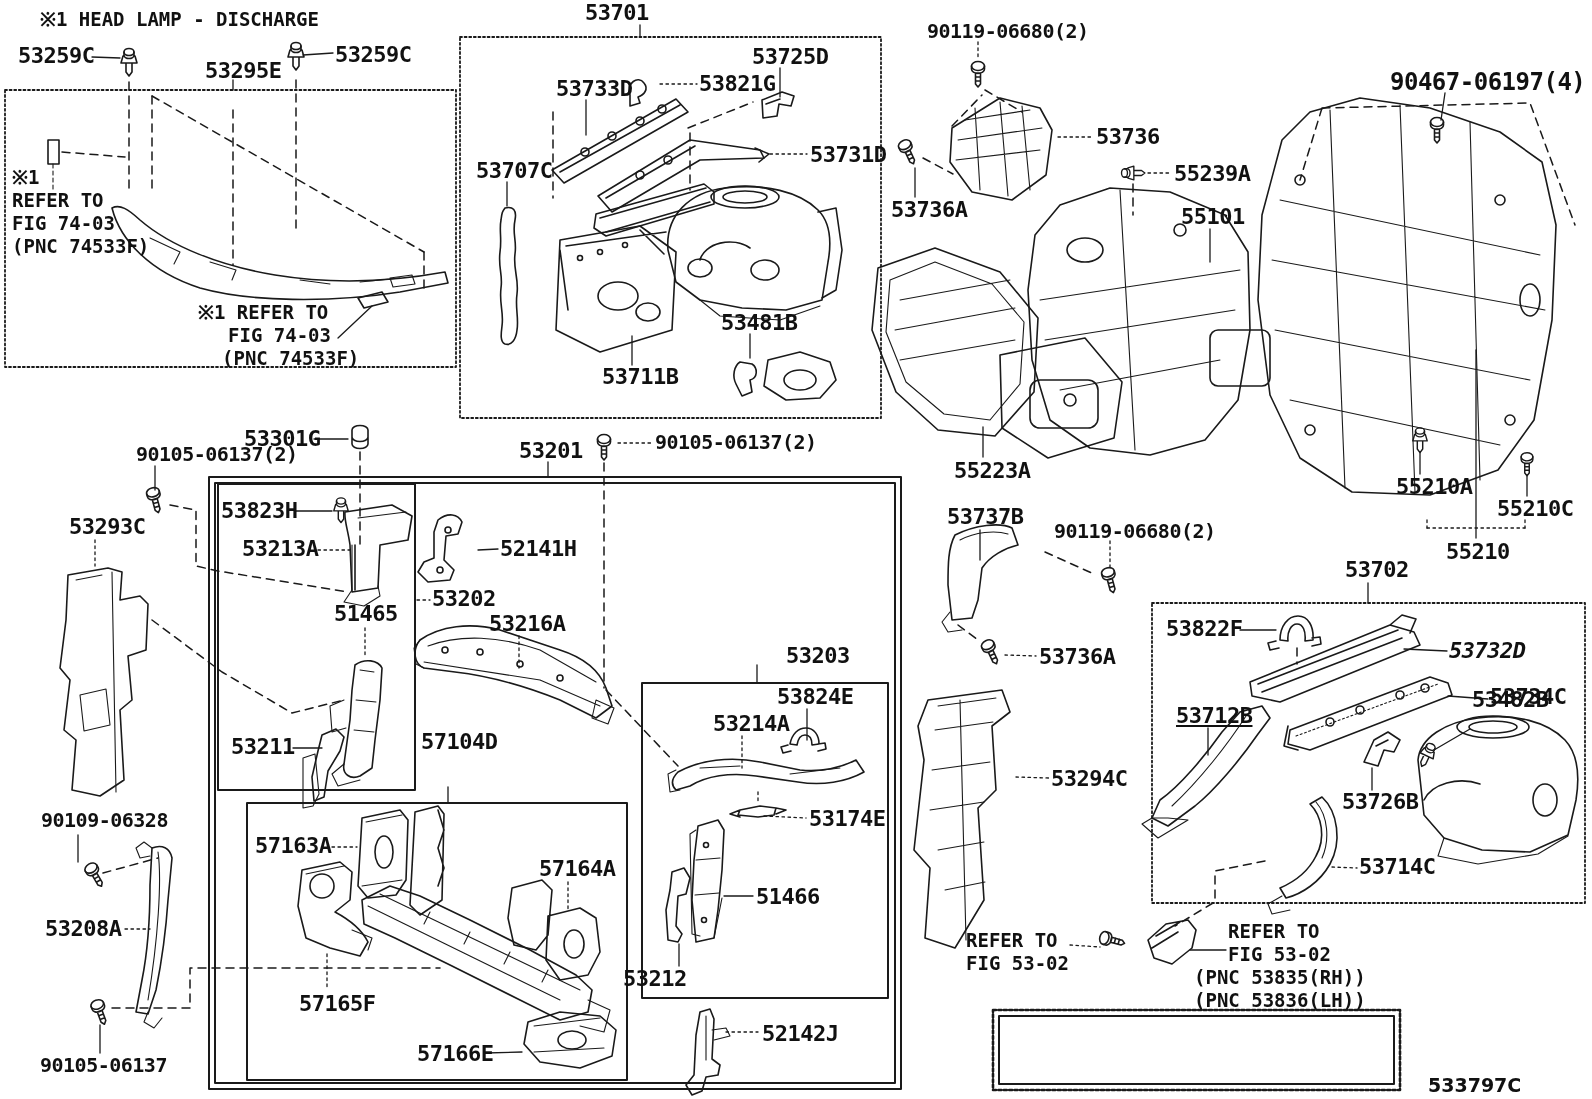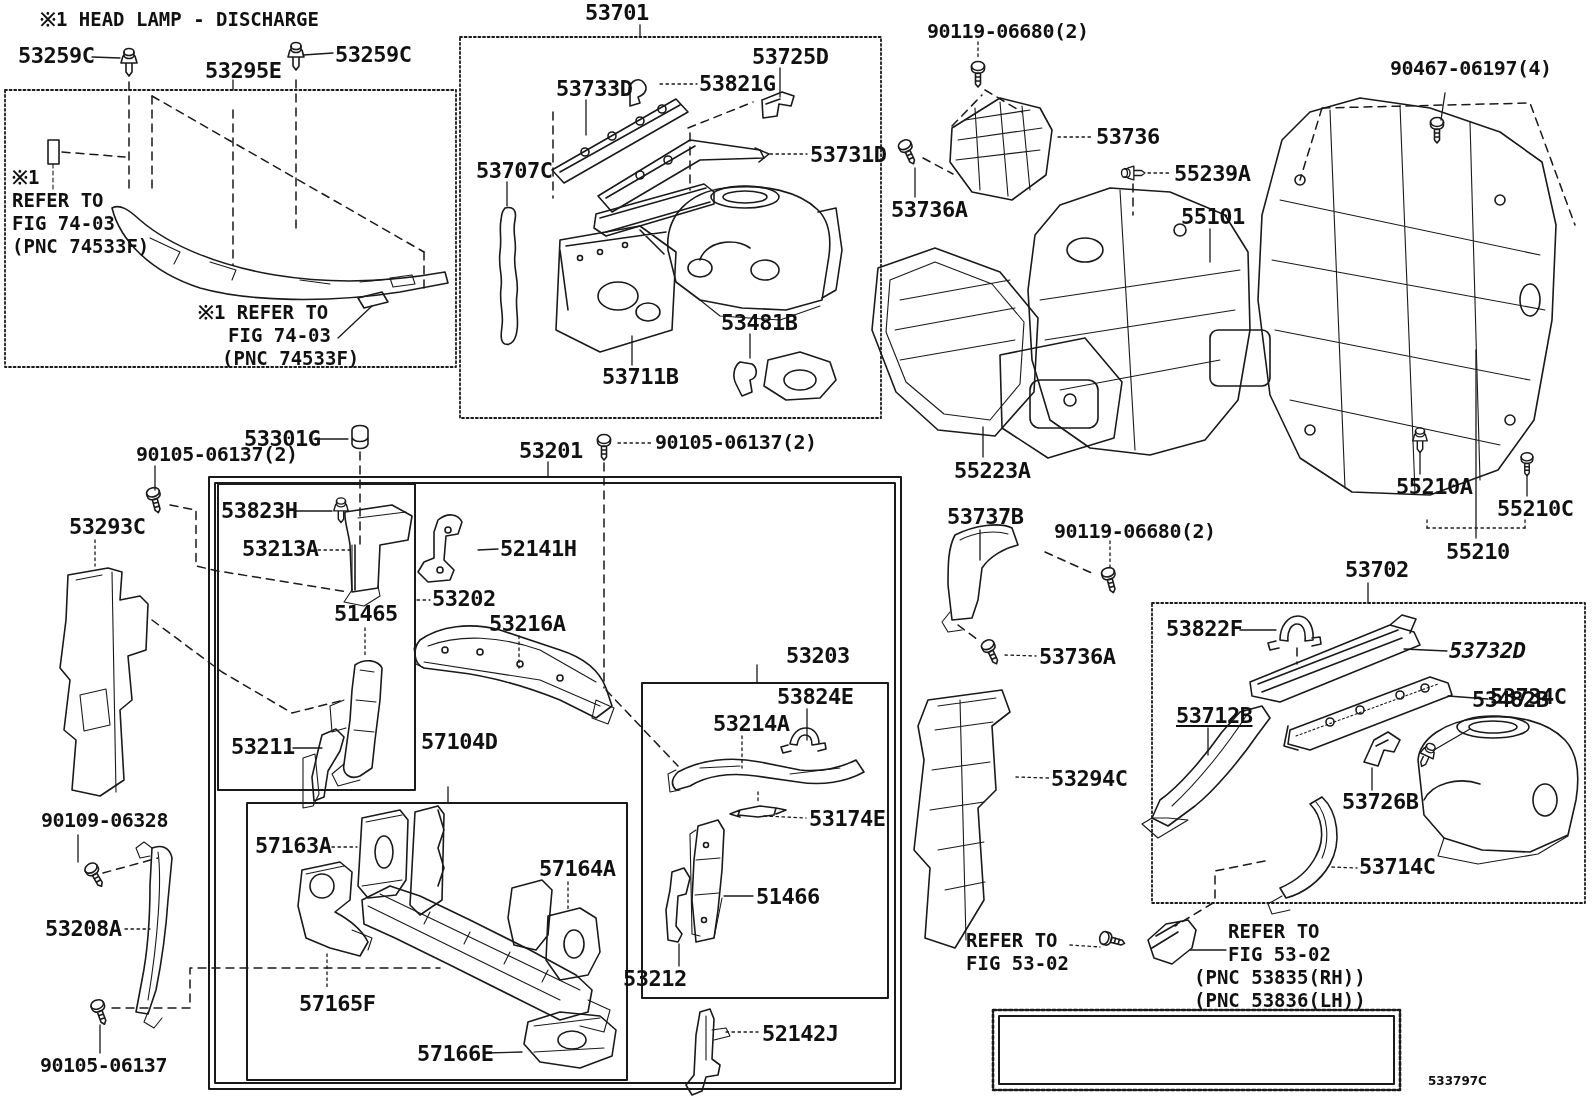--- a/index.html
+++ b/index.html
@@ -20,21 +20,21 @@
   .note{position:absolute;font-weight:700;white-space:nowrap;line-height:1;}
   .note div{line-height:23px;}
   #refer1b div:nth-child(2){margin-left:30px;}
   #refer1b div:nth-child(3){margin-left:24px;}
   #refer2r div:nth-child(3),#refer2r div:nth-child(4){margin-left:-34px;}
   #plugnote{position:absolute;left:999px;top:1016px;width:395px;height:68px;
             text-align:center;font-weight:700;}
   #plugnote .jp{font-size:15.5px;line-height:22px;font-family:"DejaVu Sans",sans-serif;}
   #plugnote .en{font-size:16px;line-height:21px;font-weight:600;font-family:"Liberation Sans",sans-serif;}
   #plugnote .rf{font-size:16px;line-height:22px;font-family:"DejaVu Sans Mono",monospace;}
-  #figid{position:absolute;left:1428px;top:1074px;font-size:12px;font-weight:700;
+  #figid{position:absolute;left:1428px;top:1074px;font-size:19px;font-weight:700;
          font-family:"DejaVu Sans",sans-serif;}
 </style>
 </head>
 <body>
 
 <div id="stage">
 
 <svg width="1592" height="1099" viewBox="0 0 1592 1099">
   <defs>
     <g id="clip">
@@ -459,21 +459,21 @@
       <div class="plabel" style="left: 699px; top: 73px;">53821G</div>
       <div class="plabel" style="left: 810px; top: 144px;">53731D</div>
       <div class="plabel" style="left: 476px; top: 160px;">53707C</div>
       <div class="plabel" style="left: 721px; top: 312px;">53481B</div>
       <div class="plabel" style="left: 602px; top: 366px;">53711B</div>
       <div class="plabel" style="left: 927px; top: 21px; font-size: 20px;">90119-06680(2)</div>
       <div class="plabel" style="left: 1096px; top: 126px;">53736</div>
       <div class="plabel" style="left: 891px; top: 199px;">53736A</div>
       <div class="plabel" style="left: 1174px; top: 163px;">55239A</div>
       <div class="plabel" style="left: 1181px; top: 206px;">55101</div>
-      <div class="plabel" style="left: 1390px; top: 58px; font-size: 20px;">90467-06197(4)</div>
+      <div class="plabel" style="left: 1390px; top: 70px; font-size: 24px;">90467-06197(4)</div>
       <div class="plabel" style="left: 954px; top: 460px;">55223A</div>
       <div class="plabel" style="left: 1396px; top: 476px;">55210A</div>
       <div class="plabel" style="left: 1497px; top: 498px;">55210C</div>
       <div class="plabel" style="left: 1446px; top: 541px;">55210</div>
       <div class="plabel" style="left: 1345px; top: 559px;">53702</div>
       <div class="plabel" style="left: 947px; top: 506px;">53737B</div>
       <div class="plabel" style="left: 1054px; top: 521px; font-size: 20px;">90119-06680(2)</div>
       <div class="plabel" style="left: 1039px; top: 646px;">53736A</div>
       <div class="plabel" style="left: 244px; top: 428px;">53301G</div>
       <div class="plabel" style="left: 136px; top: 444px; font-size: 20px;">90105-06137(2)</div>

